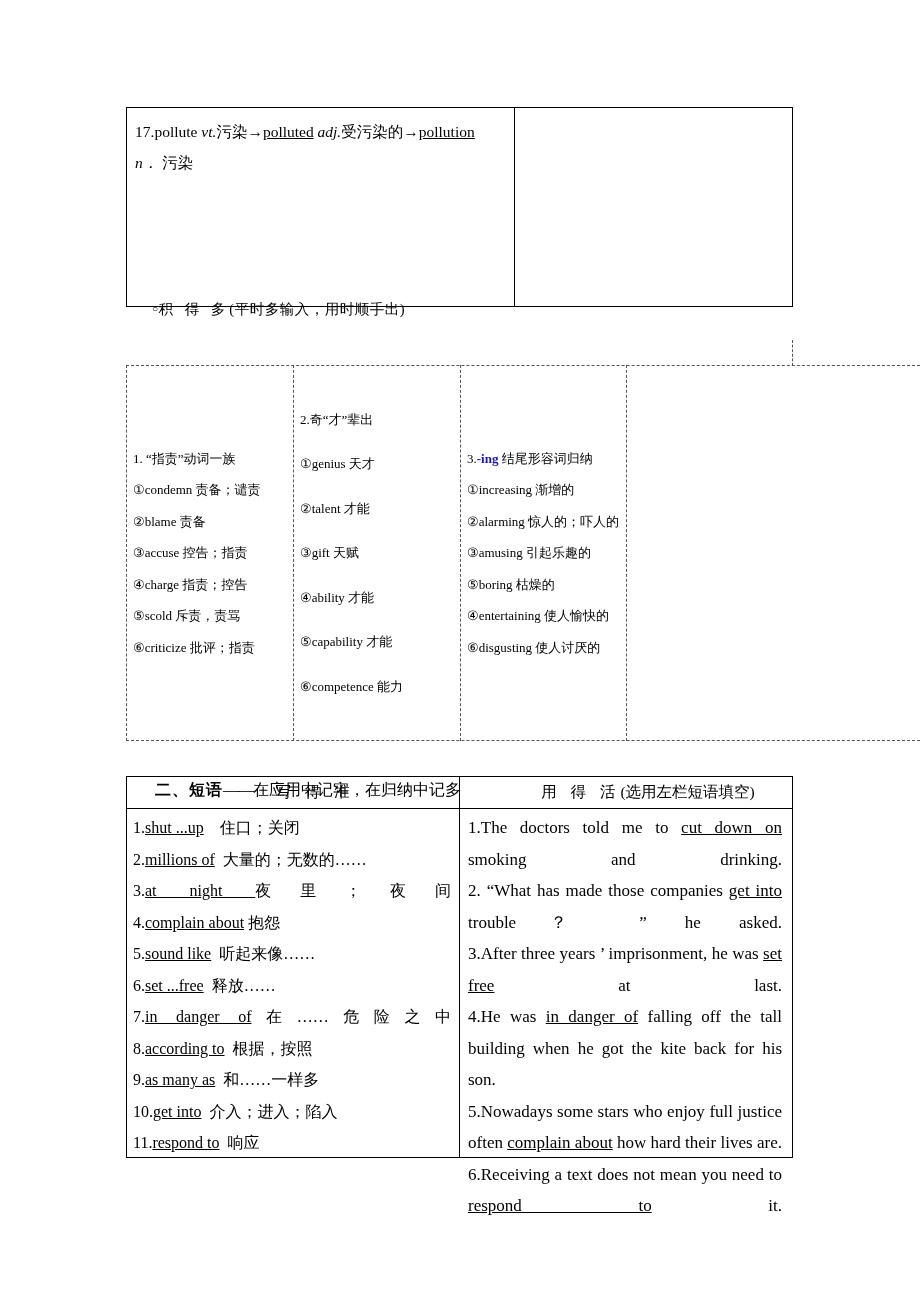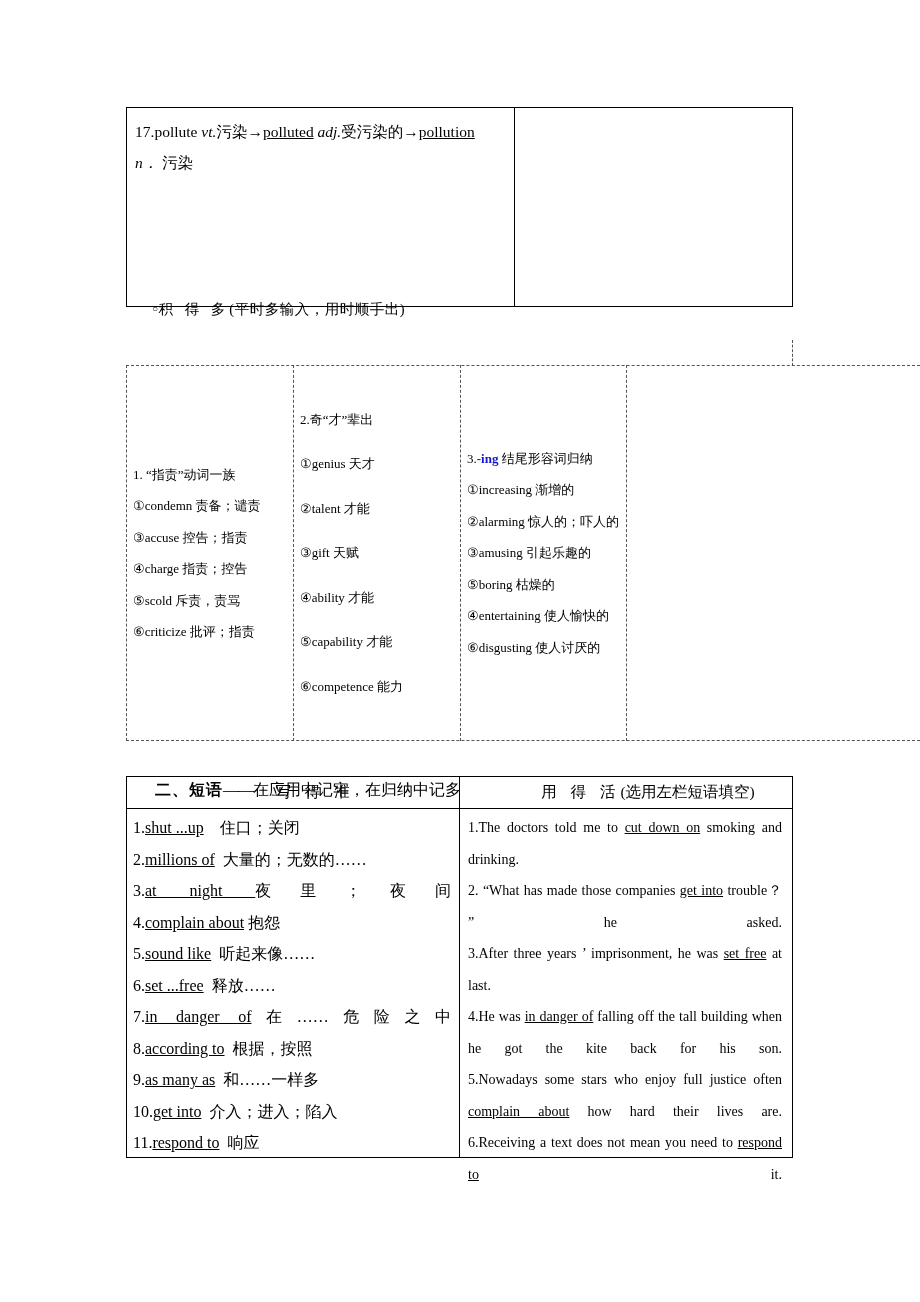--- a/index.html
+++ b/index.html
@@ -164,21 +164,21 @@
     box-sizing: border-box;
     border-right: 1px solid #000;
     padding: 3px 8px 0 6px;
     font-size: 16px;
     line-height: 31.5px;
   }
   .bot-body .b-right {
     flex: 1;
     box-sizing: border-box;
     padding: 3px 10px 0 8px;
-    font-size: 14px;
+    font-size: 17px;
     line-height: 31.5px;
   }
   .row-just { text-align: justify; text-align-last: justify; }
 </style>
 </head>
 <body>
 
 <div class="page">
 
   <div class="top-table">
@@ -201,20 +201,21 @@
     <div class="dash-top-line"></div>
     <div class="dash-bottom-line"></div>
 
     <div class="dash-cols">
 
       <div class="dcell c1">
         <div class="hd">
           <span>1. “指责”动词一族</span>
         </div>
         <div>①condemn  责备；谴责</div>
+        <div>②blame  责备</div>
         <div>③accuse 控告；指责</div>
         <div>④charge 指责；控告</div>
         <div>⑤scold  斥责，责骂</div>
         <div>⑥criticize 批评；指责</div>
       </div>
 
       <div class="dcell c2">
         <div class="hd">
           <span>2.奇“才”辈出</span>
         </div>

